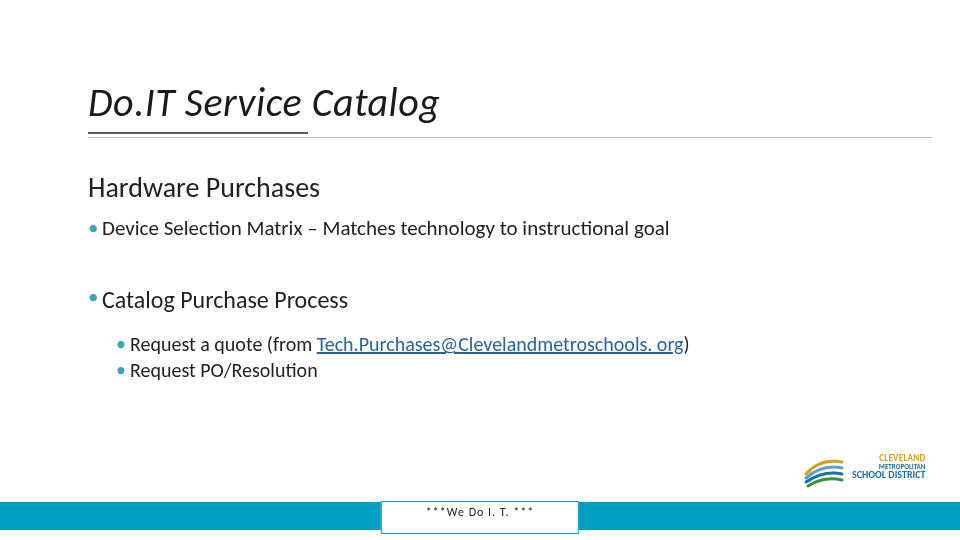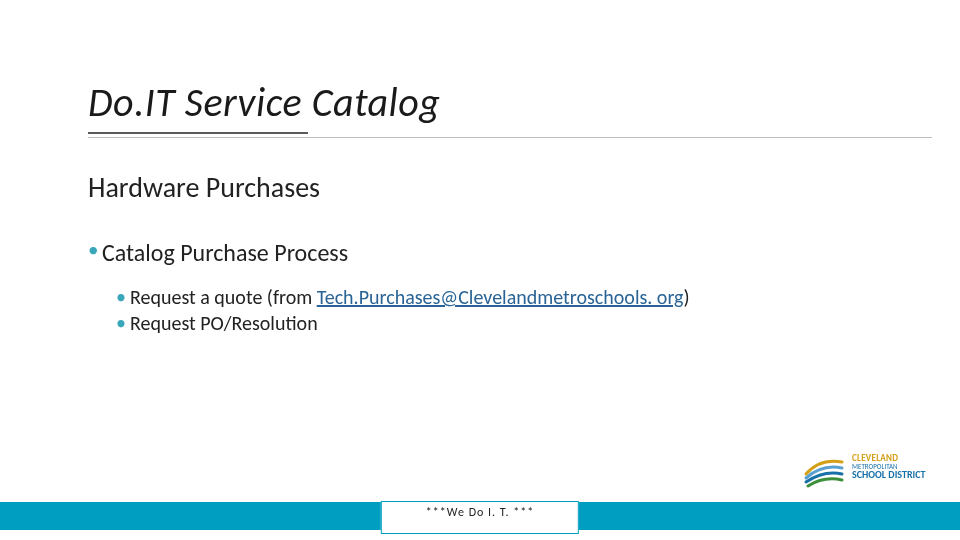--- a/index.html
+++ b/index.html
@@ -3,52 +3,53 @@
 <meta charset="utf-8">
 <style>
   * { margin: 0; padding: 0; box-sizing: border-box; }
   html, body { width: 960px; height: 540px; font-family: Calibri, "Segoe UI", Arial, sans-serif; background: #fff; color: #222; }
   .slide { position: relative; width: 960px; height: 540px; overflow: hidden; }
   .title-wrap { padding: 78px 88px 0 88px; font-style: italic; }
   .title { font-size: 40px; font-weight: 400; letter-spacing: 0.5px; color: #1a1a1a; display: inline-block; padding-bottom: 6px; }
   .rule1 { position: absolute; top: 132px; left: 88px; width: 220px; height: 2px; background: #5a5a5a; }
   .rule2 { position: absolute; top: 137px; left: 88px; right: 28px; height: 1px; background: #bdbdbd; }
   .body { position: absolute; top: 170px; left: 88px; right: 70px; }
-  .subtitle { font-size: 28px; font-weight: 400; margin-bottom: 32px; color: #222; }
+  .subtitle { font-size: 28px; font-weight: 400; margin-bottom: 10px; color: #222; }
   .lvl1 { list-style: none; }
   .lvl1 > li { font-size: 21px; line-height: 1.3; margin-bottom: 42px; position: relative; padding-left: 14px; }
   .lvl1 > li::before { content: "•"; position: absolute; left: 0; top: 0; color: #3aa6b9; font-size: 21px; }
   .lvl1 > li.hdr { font-size: 24px; margin-bottom: 6px; }
   .lvl2 { list-style: none; margin-top: 16px; }
   .lvl2 > li { font-size: 20px; line-height: 1.3; position: relative; padding-left: 28px; }
   .lvl2 > li::before { content: "•"; position: absolute; left: 14px; top: 0; color: #3aa6b9; font-size: 20px; }
   a.link { color: #2a6496; text-decoration: underline; }
   .logo { position: absolute; right: 28px; bottom: 44px; width: 130px; height: 60px; display: flex; align-items: center; }
   .logo-swirl { width: 44px; height: 44px; position: relative; }
-  .logo-text { margin-left: 6px; display: flex; flex-direction: column; line-height: 1; }
+  .logo-text { margin-left: 6px; display: flex; flex-direction: column; line-height: 1; text-align: right; }
   .logo-text .l1 { font-size: 9px; font-weight: 700; color: #d4a017; letter-spacing: 0.3px; }
-  .logo-text .l2 { font-size: 7px; font-weight: 400; color: #1870a8; margin-top: 1px; }
+  .logo-text .l2 { font-size: 7px; font-weight: 700; color: #1870a8; margin-top: 1px; }
   .logo-text .l3 { font-size: 10px; font-weight: 700; color: #1870a8; }
   .bottom-bar { position: absolute; left: 0; bottom: 10px; width: 100%; height: 28px; background: #009fc2; }
   .tagline-box { position: absolute; left: 50%; transform: translateX(-50%); bottom: 6px; background: #fff; border: 1px solid #009fc2; padding: 3px 44px 14px 44px; font-size: 12px; letter-spacing: 1px; color: #222; }
 </style>
 </head>
 <body>
 
 <div class="slide">
 
   <div class="title-wrap">
     <h1 class="title">Do.IT Service Catalog</h1>
   </div>
   <div class="rule1"></div>
   <div class="rule2"></div>
 
   <div class="body">
     <h2 class="subtitle">Hardware Purchases</h2>
     <ul class="lvl1">
+      <li><span>Device Selection Matrix – Matches technology to instructional goal</span></li>
       <li class="hdr">
         <span>Catalog Purchase Process</span>
         <ul class="lvl2">
           <li>
             <span>Request a quote (from </span><a href="#" class="link">Tech.Purchases@Clevelandmetroschools. org</a><span>)</span>
           </li>
           <li><span>Request PO/Resolution</span></li>
         </ul>
       </li>
     </ul>

